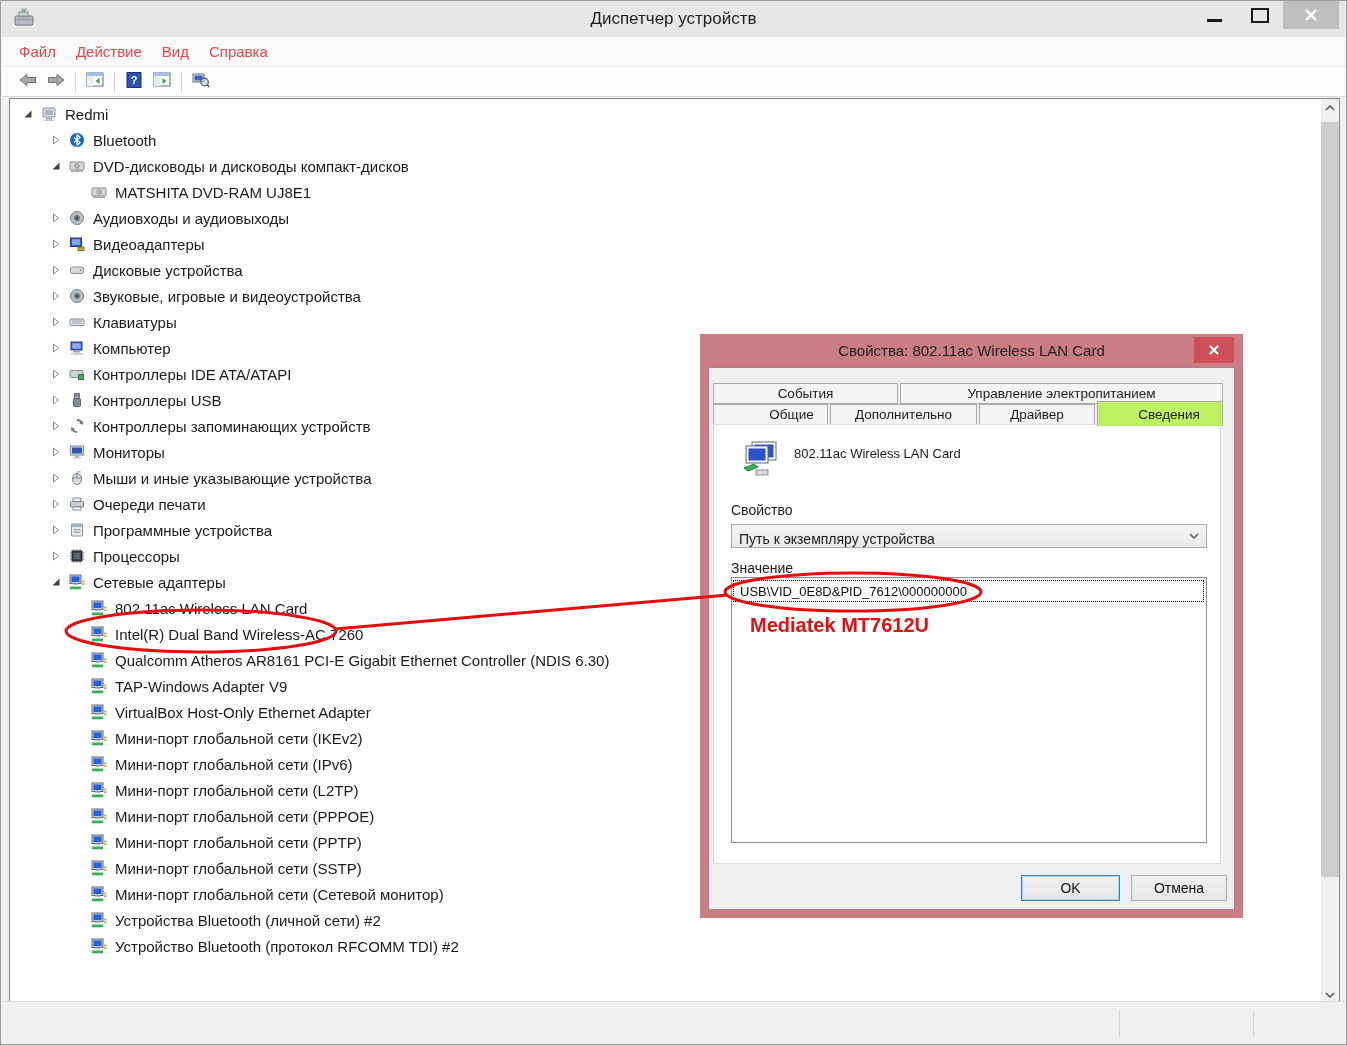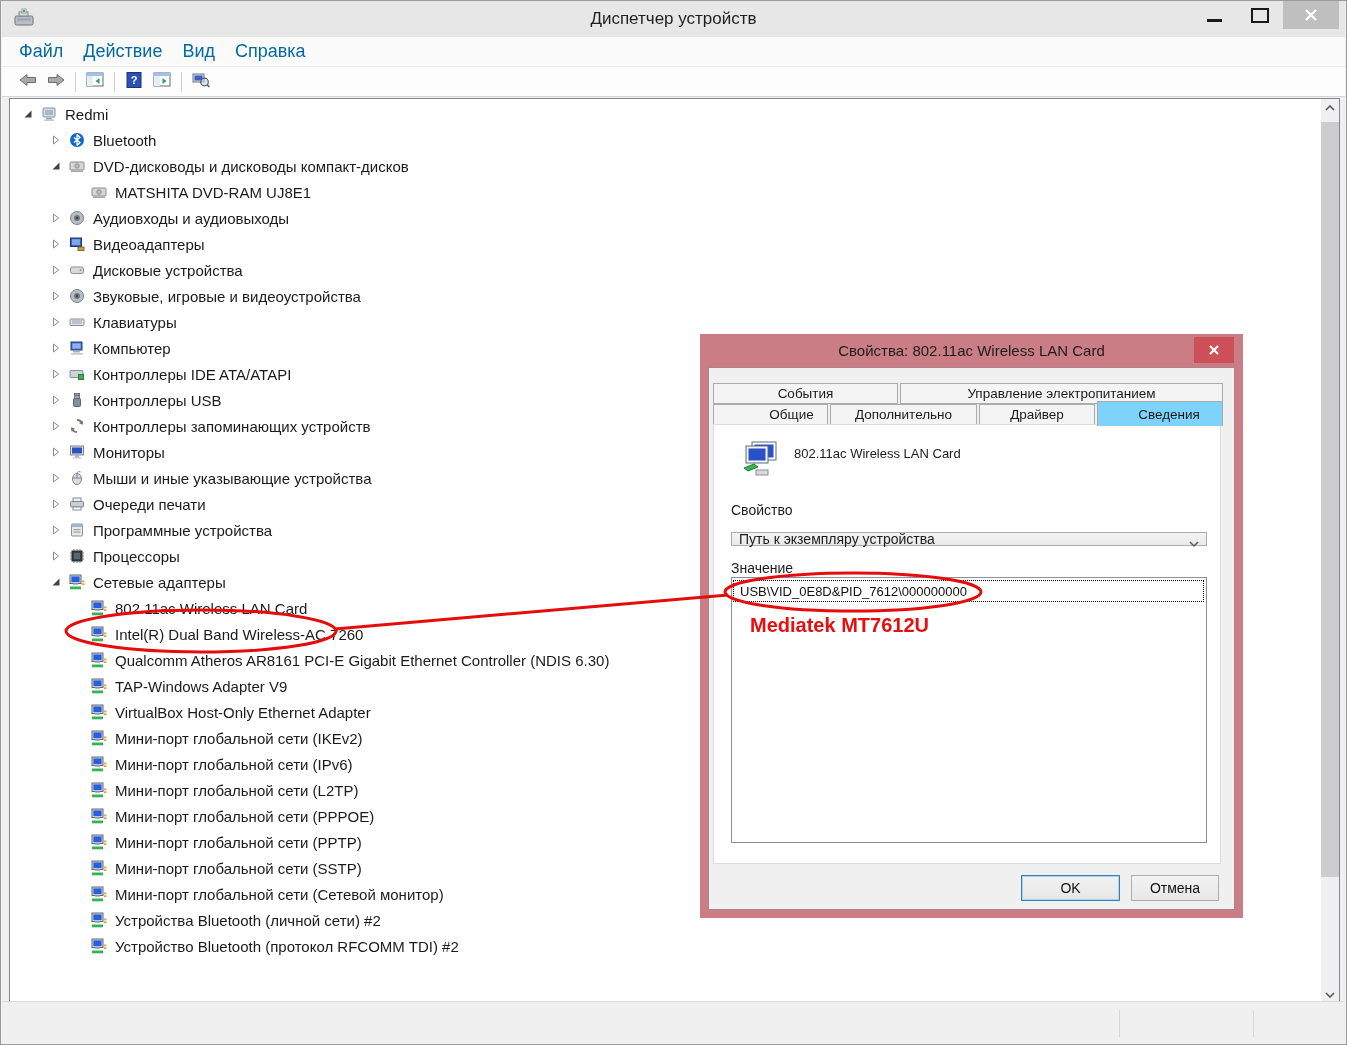--- a/index.html
+++ b/index.html
@@ -16,21 +16,21 @@
   .title{position:absolute;left:0;right:0;top:8px;text-align:center;font-size:17px;color:#1f1f1f;}
   .win-controls{position:absolute;right:6px;top:0;height:28px;display:flex;align-items:stretch;}
   .ctrl{width:46px;display:flex;align-items:center;justify-content:center;}
   .ctrl.close{width:56px;background:#bfbfbf;}
   .glyph-min{width:15px;height:0;border-bottom:3px solid #1a1a1a;margin-top:10px;}
   .glyph-max{width:14px;height:11px;border:2px solid #1a1a1a;background:#e7e7e7;}
 
   
   .menubar{position:absolute;left:1px;right:1px;top:36px;height:30px;background:#fbfbfb;
     border-bottom:1px solid #ececec;display:flex;align-items:center;padding-left:7px;box-sizing:border-box;}
-  .menu-item{padding:4px 10px;font-size:18px;color:#0369a1;}
+  .menu-item{padding:4px 10px;font-size:15px;color:#ef4444;}
 
   
   .toolbar{position:absolute;left:1px;right:1px;top:66px;height:30px;background:#fdfdfd;
     border-bottom:1px solid #d4d4d4;display:flex;align-items:center;padding-left:12px;box-sizing:border-box;}
   .tb-btn{width:27px;height:25px;display:flex;align-items:center;justify-content:center;margin-right:1px;}
   .tb-sep{width:1px;height:20px;background:#d0d0d0;margin:0 5px;}
 
   
   .tree{position:absolute;left:8px;top:97px;width:1331px;height:906px;background:#fff;
     border:1px solid #828790;box-sizing:border-box;overflow:hidden;}
@@ -57,41 +57,41 @@
   
   .dialog{position:absolute;left:700px;top:334px;width:543px;height:584px;background:#ca7d85;z-index:10;}
   .dlg-title{position:absolute;left:0;right:0;top:0;height:33px;display:flex;align-items:center;
     justify-content:center;font-size:15px;color:#1d1d1d;}
   .dlg-close{position:absolute;right:9px;top:3px;width:40px;height:26px;background:#cd4f57;
     display:flex;align-items:center;justify-content:center;}
   .dlg-body{position:absolute;left:8px;right:8px;top:33px;bottom:8px;background:#f0f0f0;
     border:1px solid #ab848a;box-sizing:border-box;}
   .tab{position:absolute;height:21px;background:#f4f4f4;border:1px solid #acacac;box-sizing:border-box;
     display:flex;align-items:center;justify-content:center;font-size:13.5px;color:#1b1b1b;}
-  .tab.active{background:#7dd3fc;border-bottom:none;z-index:3;padding-left:18px;}
+  .tab.active{background:#bef264;border-bottom:none;z-index:3;padding-left:18px;}
   .page{position:absolute;left:4px;top:56px;width:508px;height:440px;background:#fff;
     border:1px solid #dcdcdc;box-sizing:border-box;z-index:2;}
   .dev-icon{position:absolute;left:24px;top:15px;}
   .dev-name{position:absolute;left:80px;top:21px;font-size:13px;color:#1b1b1b;}
   .lbl{position:absolute;left:17px;font-size:14px;color:#1b1b1b;}
   .lbl.prop{top:77px;}
   .lbl.val{top:135px;}
-  .combo{position:absolute;left:17px;top:99px;width:476px;height:14px;box-sizing:border-box;
+  .combo{position:absolute;left:17px;top:99px;width:476px;height:24px;box-sizing:border-box;
     border:1px solid #acacac;background:linear-gradient(#f4f4f4,#e9e9e9);
-    display:flex;align-items:center;font-size:14px;color:#1b1b1b;padding-left:7px;margin-top:8px;}
+    display:flex;align-items:flex-end;font-size:14px;color:#1b1b1b;padding-left:7px;}
   .combo-arrow{position:absolute;right:4px;top:3px;}
   .listbox{position:absolute;left:17px;top:152px;width:476px;height:266px;box-sizing:border-box;
     border:1px solid #8b9097;background:#fff;}
   .list-sel{position:absolute;left:2px;top:3px;right:3px;height:20px;outline:1px dotted #000;
     display:flex;align-items:center;font-size:13px;color:#111;padding-left:6px;}
   .annot-text{position:absolute;left:18px;top:36px;font-size:20px;font-weight:bold;color:#e60f0f;}
   .btn{position:absolute;top:507px;height:26px;box-sizing:border-box;background:linear-gradient(#f2f2f2,#e7e7e7);
     display:flex;align-items:center;justify-content:center;font-size:14px;color:#111;}
   .btn.ok{left:312px;width:99px;border:1px solid #3c7fb1;box-shadow:inset 0 0 0 1px #a8d2f0;}
-  .btn.cancel{left:422px;width:88px;border:1px solid #adadad;}
+  .btn.cancel{left:422px;width:96px;border:1px solid #adadad;}
 
   
   .overlay{position:absolute;inset:0;z-index:60;pointer-events:none;}
 </style>
 </head>
 <body>
 
 <div class="window">
 
   <div class="titlebar">

